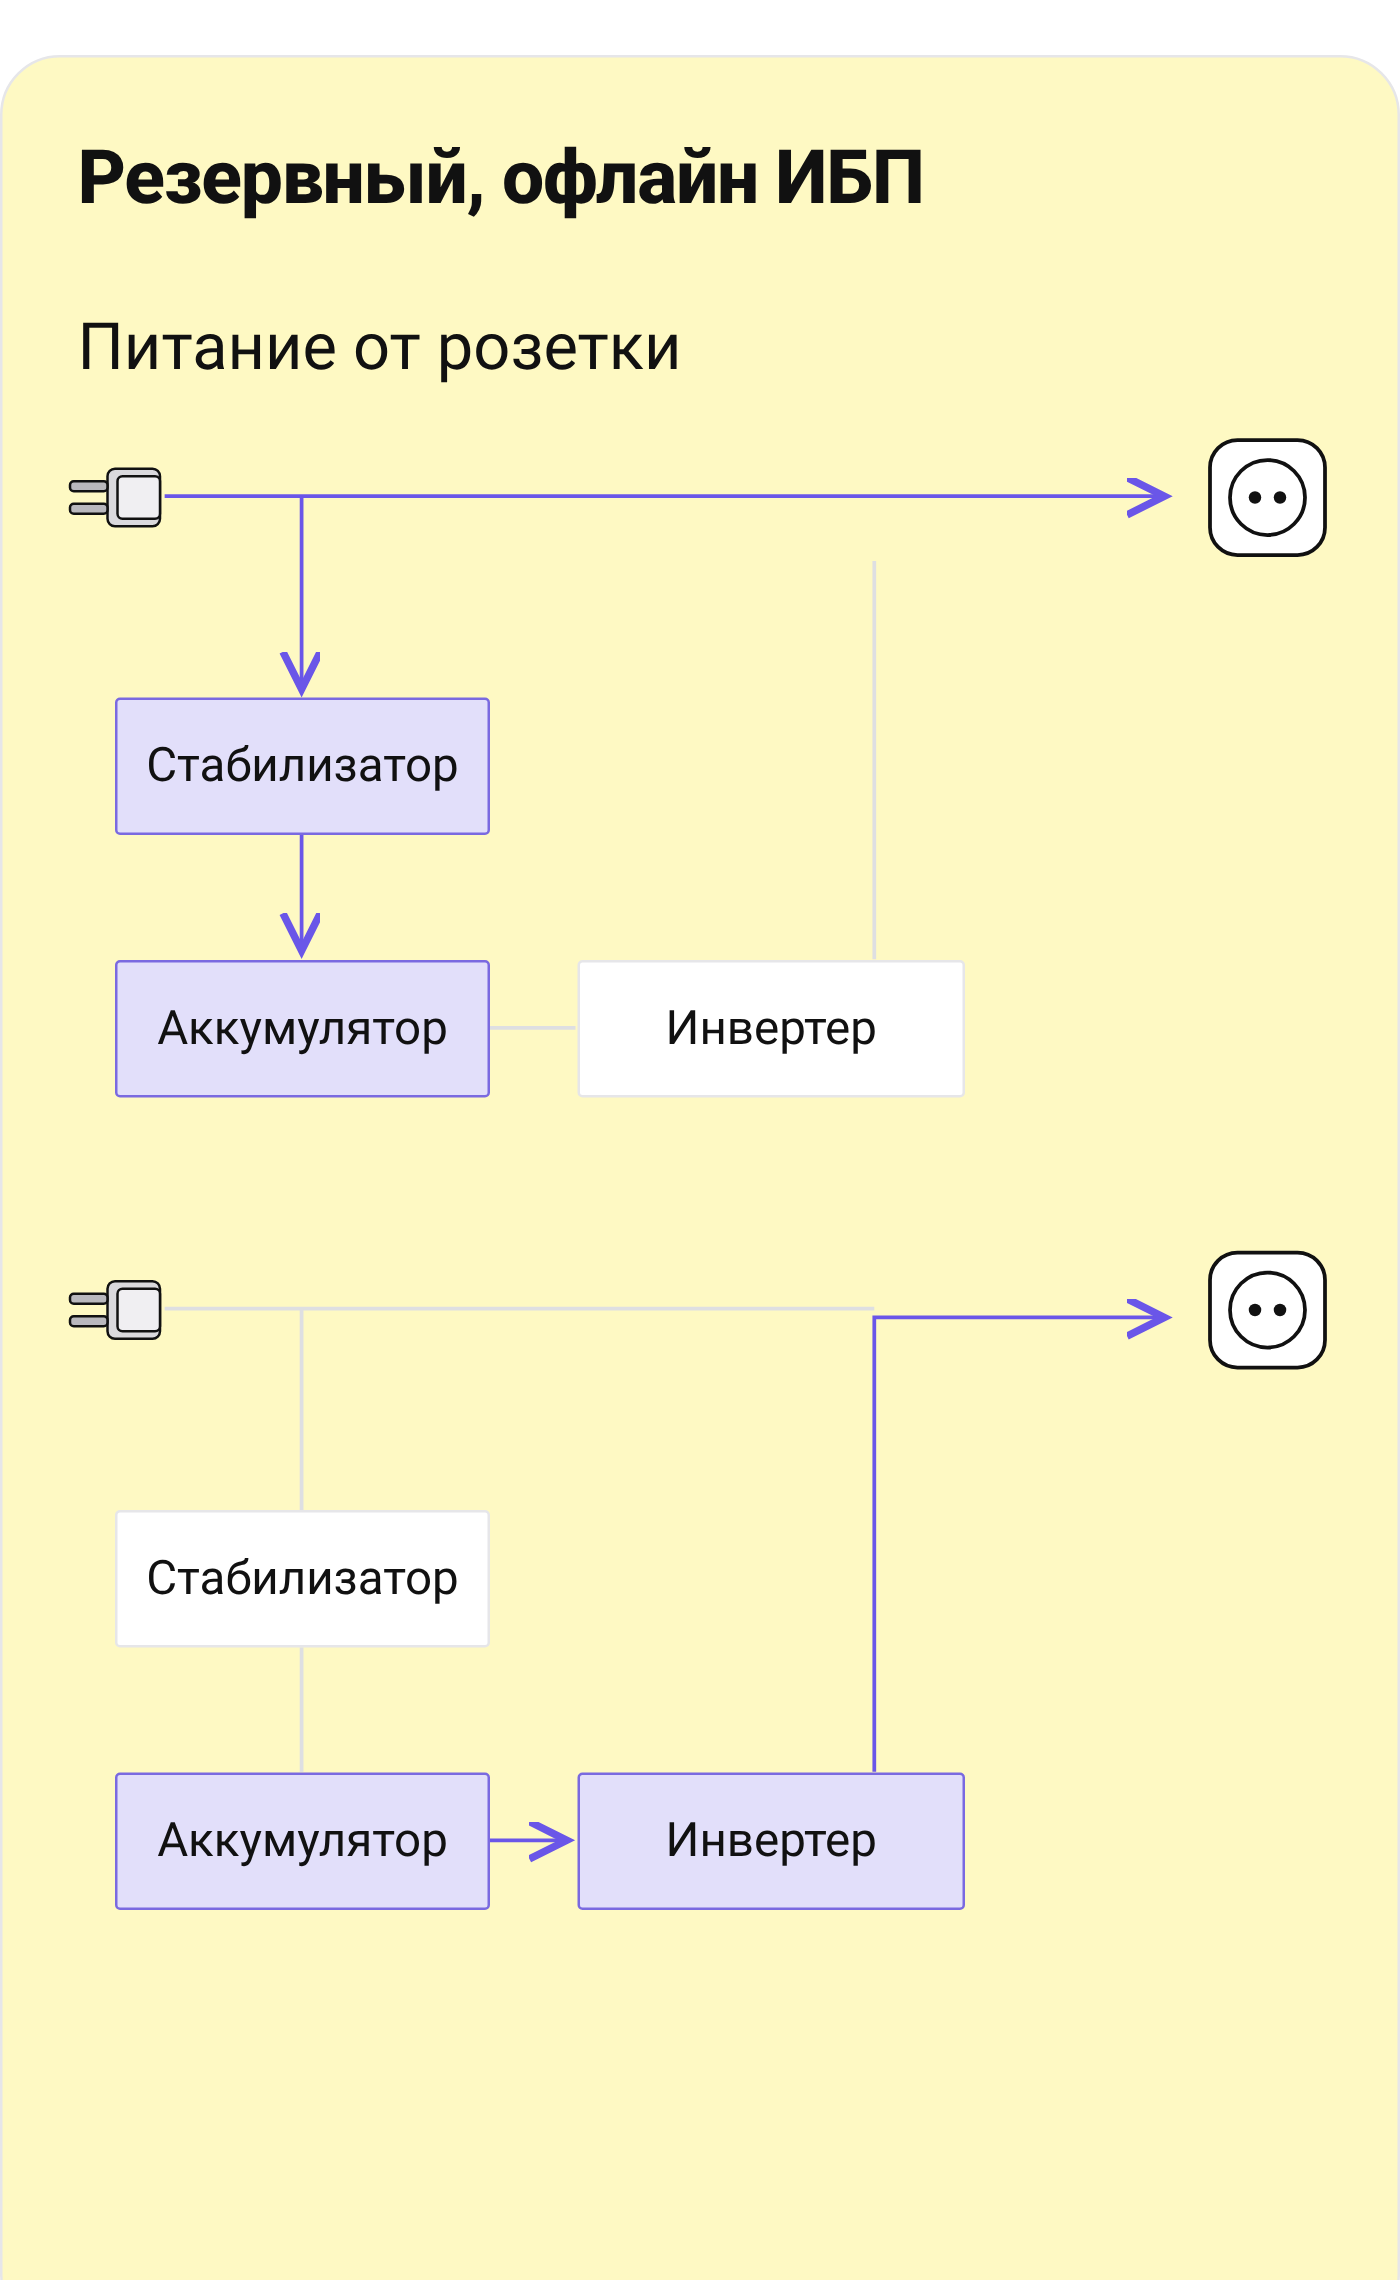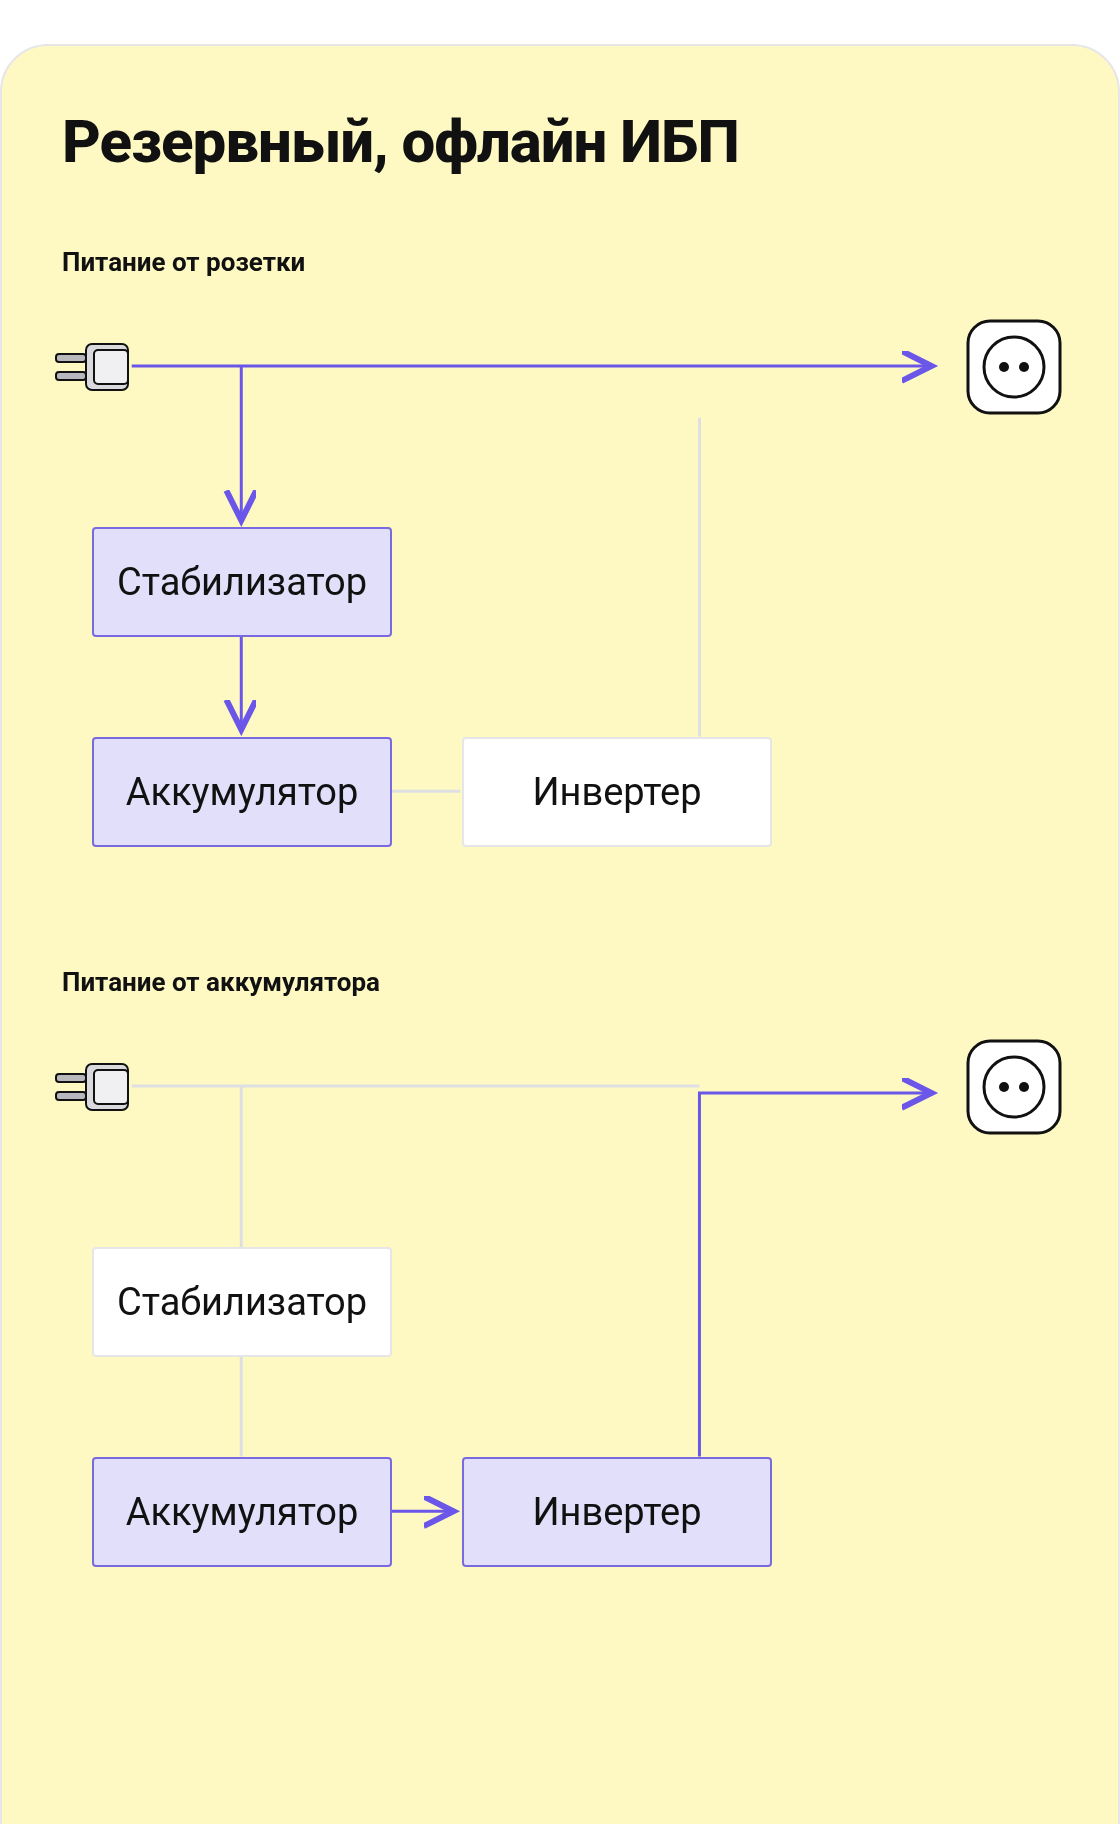--- a/index.html
+++ b/index.html
@@ -22,22 +22,22 @@
       margin-top: 44px;
     }
     .title {
       font-size: 60px;
       font-weight: 800;
       color: #111;
       margin-bottom: 70px;
       letter-spacing: -1px;
     }
     .subtitle {
-      font-size: 26px;
-      font-weight: 700;
+      font-size: 52px;
+      font-weight: 400;
       color: #111;
       margin-bottom: 40px;
     }
     .diagram {
       position: relative;
       height: 580px;
       margin-bottom: 70px;
     }
     .diagram2 {
       position: relative;
@@ -133,21 +133,20 @@
       <span>Стабилизатор</span>
     </div>
     <div class="box active" style="left:30px; top:420px; width:300px; height:110px;">
       <span>Аккумулятор</span>
     </div>
     <div class="box inactive" style="left:400px; top:420px; width:310px; height:110px;">
       <span>Инвертер</span>
     </div>
   </div>
 
-  <h2 class="subtitle">Питание от аккумулятора</h2>
   <div class="diagram2">
     <svg class="wires" viewBox="0 0 1000 580">
       <defs>
         <marker id="arrow-active2" markerWidth="14" markerHeight="14" refX="9" refY="5" orient="auto">
           <path d="M0,0 L10,5 L0,10" fill="none" stroke="#6a56e8" stroke-width="2"></path>
         </marker>
       </defs>
 
       <path d="M 70 48 L 640 48" stroke="#dedfe2" stroke-width="3" fill="none"></path>
 

